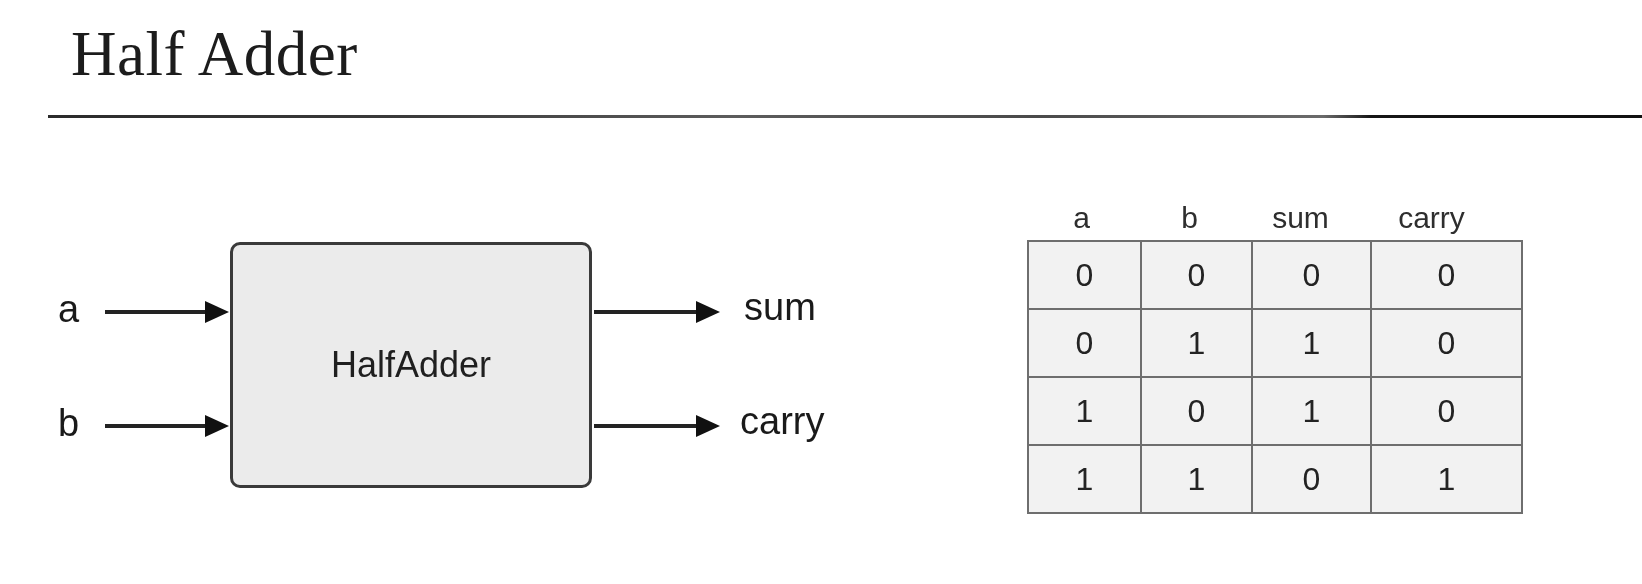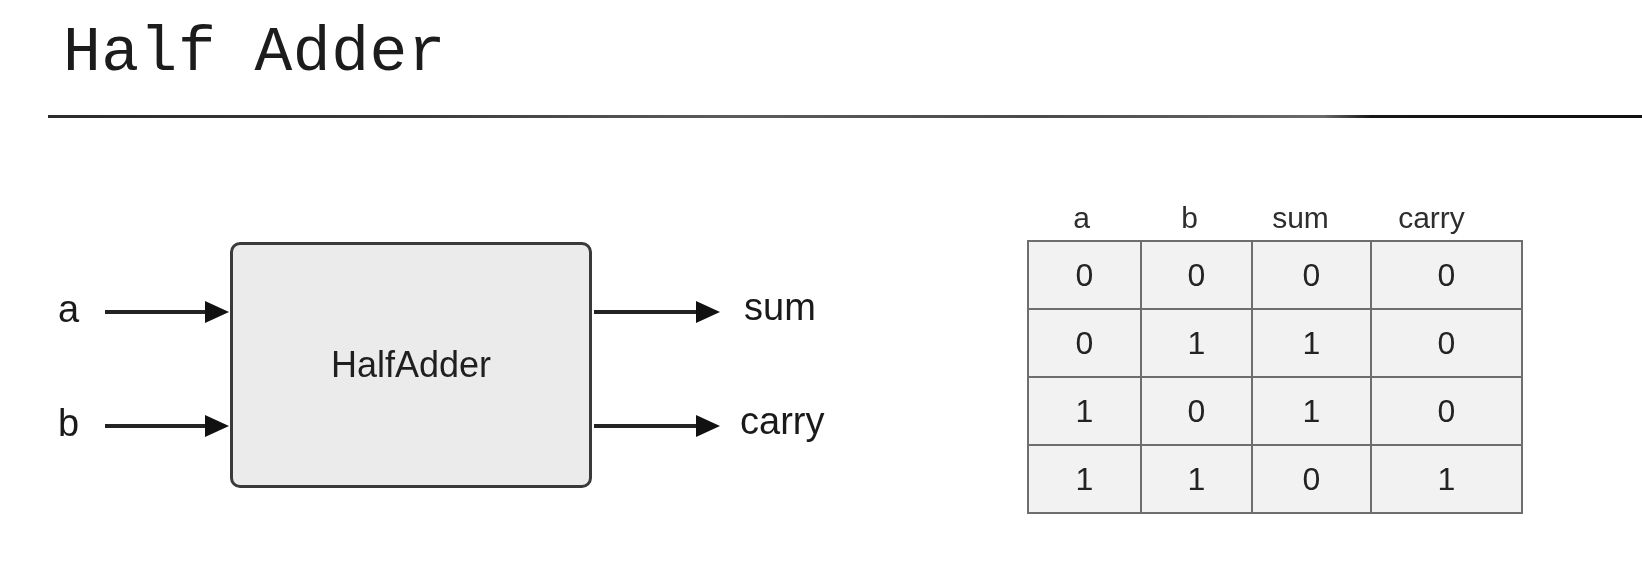--- a/index.html
+++ b/index.html
@@ -12,23 +12,23 @@
     width: 1642px;
     height: 584px;
     background: #ffffff;
     overflow: hidden;
     font-family: "Liberation Sans", sans-serif;
   }
 
   
   #page-title {
     position: absolute;
-    left: 63px;
+    left: 71px;
     top: 18px;
-    font-family: Liberation Mono, monospace;
+    font-family: Liberation Serif, serif;
     font-size: 63px;
     line-height: 72px;
     font-weight: 400;
     color: #1c1c1c;
     letter-spacing: 0.5px;
     white-space: nowrap;
   }
   #title-rule {
     position: absolute;
     left: 48px;

